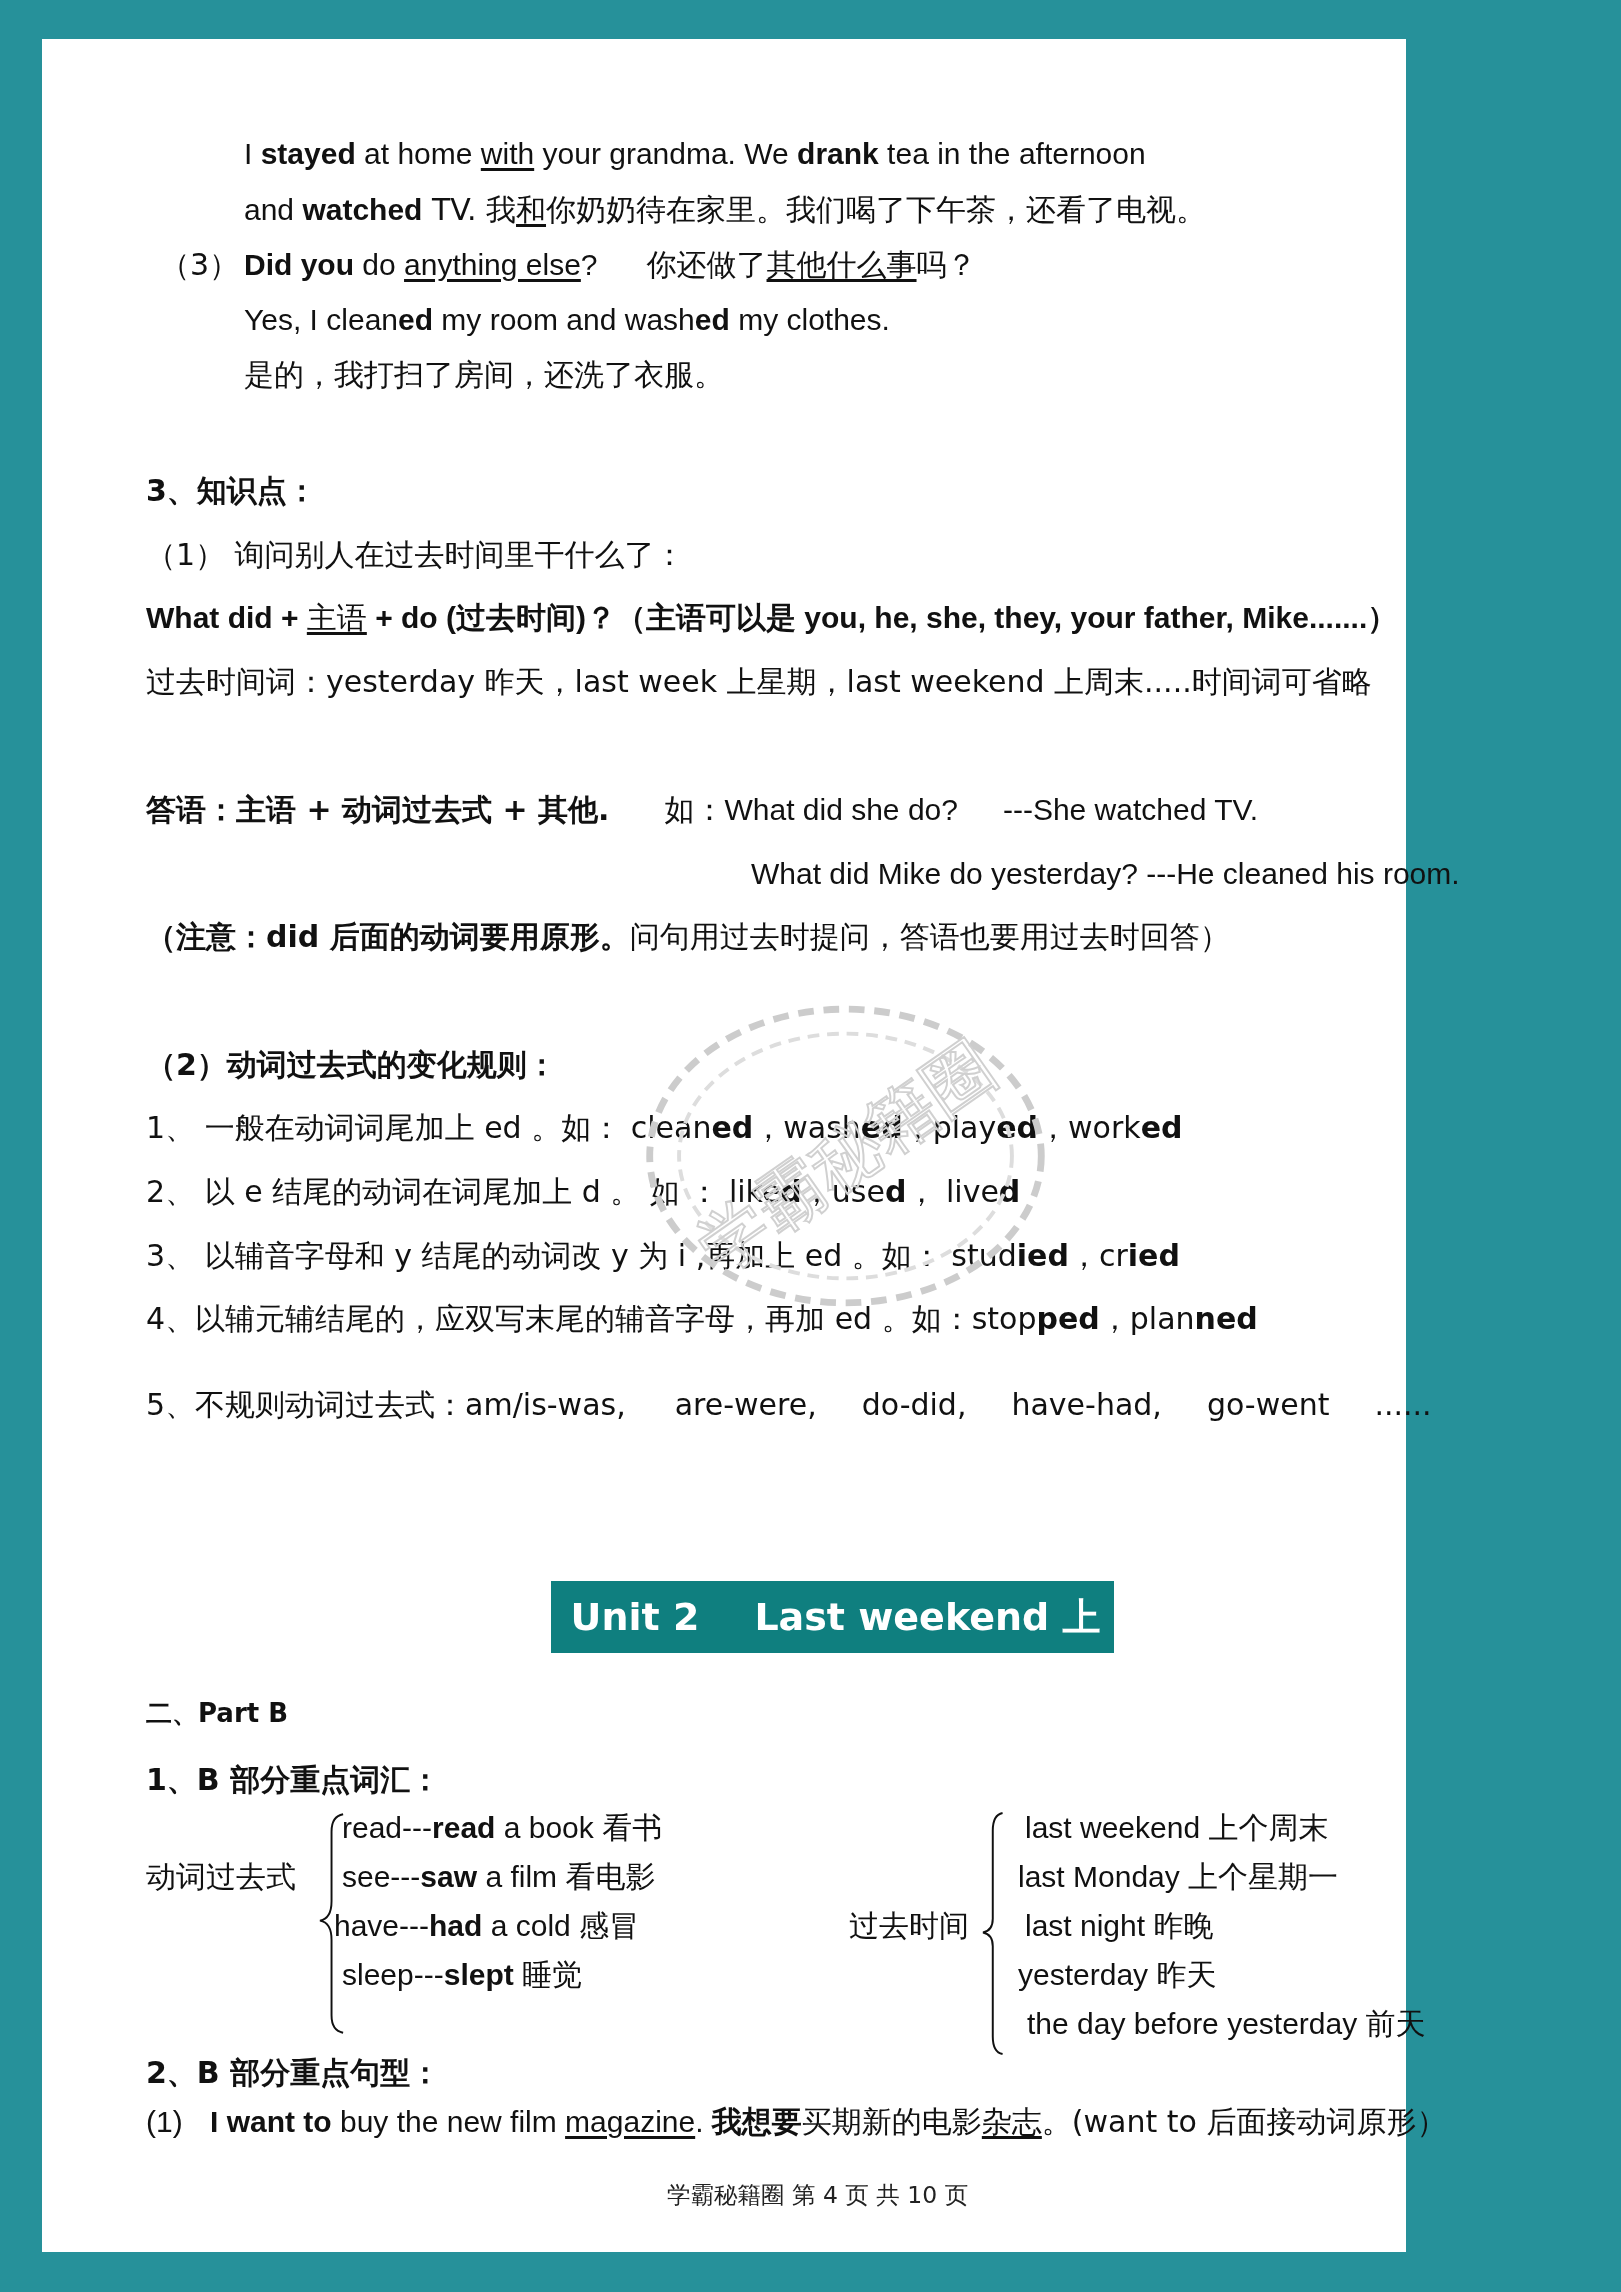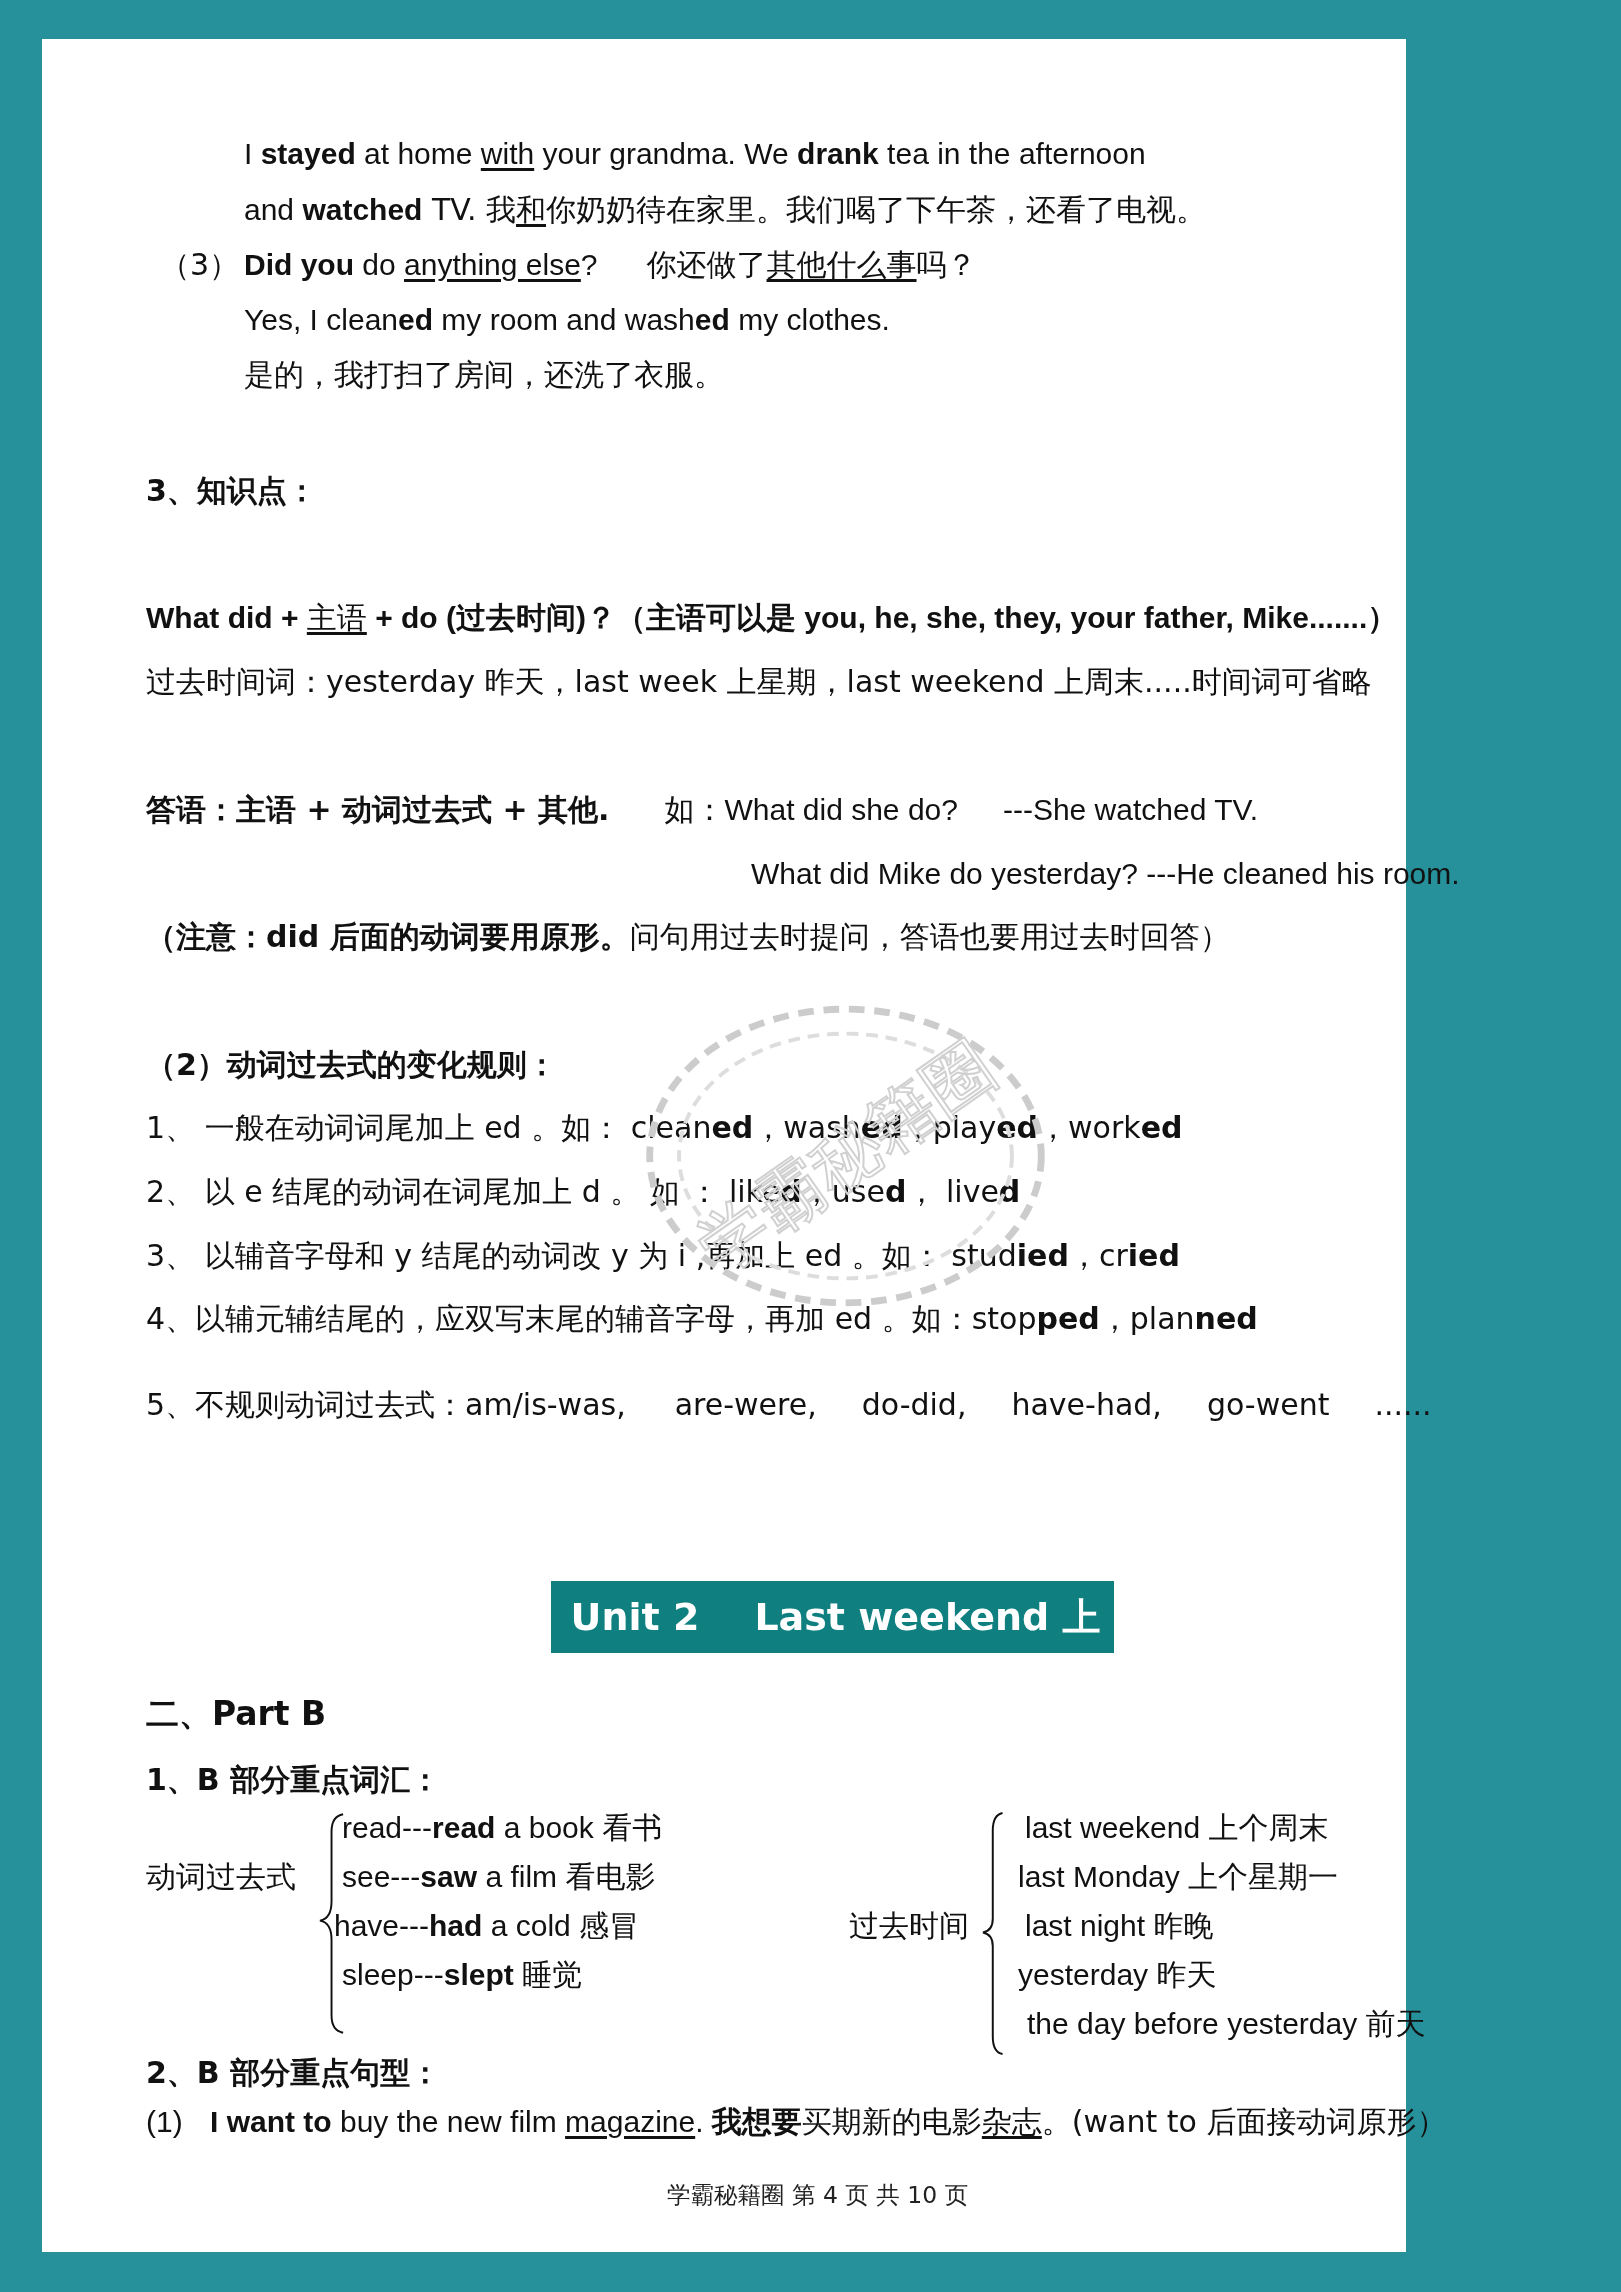--- a/index.html
+++ b/index.html
@@ -38,20 +38,21 @@
   </div>
   <div class="abs t" style="left:118px;top:206px;">
     <span class="cn" style="display:inline-block;width:84px;">（3）</span><b>Did you</b><span> do </span><span class="u">anything else</span><span>?</span><span style="display:inline-block;width:49px"></span><span class="cn">你还做了</span><span class="u cn">其他什么事</span><span class="cn">吗？</span>
   </div>
   <div class="abs t" style="left:202px;top:261px;">
     <span>Yes, I clean</span><b>ed</b><span> my room and wash</span><b>ed</b><span> my clothes.</span>
   </div>
   <div class="abs t cn" style="left:202px;top:316px;">是的，我打扫了房间，还洗了衣服。</div>
 
   <div class="abs t b cn" style="left:104px;top:432px;">3、知识点：</div>
+  <div class="abs t cn" style="left:104px;top:496px;">（1） 询问别人在过去时间里干什么了：</div>
   <div class="abs t b" style="left:104px;top:559px;">
     <span>What did + </span><span class="u cn" style="font-weight:normal">主语</span><span> + do (过去时间)？（主语可以是 you, he, she, they, your father, Mike.......）</span>
   </div>
   <div class="abs t" style="left:104px;top:751px;">
     <b class="cn">答语：主语 + 动词过去式 + 其他.</b><span style="display:inline-block;width:55px"></span><span class="cn">如：</span><span>What did she do?</span><span style="display:inline-block;width:45px"></span><span>---She watched TV.</span>
   </div>
 
   <div class="abs t cn" style="left:104px;top:623px;">过去时间词：yesterday 昨天，last week 上星期，last weekend 上周末.....时间词可省略</div>
   <div class="abs t" style="left:709px;top:815px;">What did Mike do yesterday? ---He cleaned his room.</div>
   <div class="abs t cn" style="left:104px;top:878px;">
@@ -82,21 +83,21 @@
   <svg class="watermark" viewBox="0 0 460 380">
     <ellipse cx="230" cy="190" rx="200" ry="150" fill="none" stroke="#ccc" stroke-width="7" stroke-dasharray="16 10"></ellipse>
     <ellipse cx="230" cy="190" rx="170" ry="125" fill="none" stroke="#ddd" stroke-width="4" stroke-dasharray="12 8"></ellipse>
     <text x="230" y="215" text-anchor="middle" font-size="70" fill="none" stroke="#d0d0d0" stroke-width="2" transform="rotate(-35 230 190)" font-family="DejaVu Sans, sans-serif">学霸秘籍圈</text>
   </svg>
 
   <div class="banner">
     <span>Unit 2</span><span class="gap"></span><span>Last weekend 上周末</span>
   </div>
 
-  <div class="abs b cn" style="left:104px;top:1653px;font-size:33px;line-height:43px;">二、Part B</div>
+  <div class="abs b cn" style="left:104px;top:1653px;font-size:26px;line-height:43px;">二、Part B</div>
   <div class="abs t b cn" style="left:104px;top:1721px;">1、B 部分重点词汇：</div>
 
   <div class="abs t cn" style="left:104px;top:1818px;">动词过去式</div>
   <svg class="brace" style="left:276px;top:1772px;" width="29" height="225" viewBox="0 0 30 230">
     <path d="M26 2 Q14 4 14 20 L14 92 Q14 110 2 112 Q14 114 14 132 L14 210 Q14 226 26 228" fill="none" stroke="#111" stroke-width="2"></path>
   </svg>
   <div class="abs t" style="left:300px;top:1769px;">
     <span>read---</span><b>read</b><span> a book</span>  <span class="cn">看书</span>
   </div>
   <div class="abs t" style="left:300px;top:1818px;">

